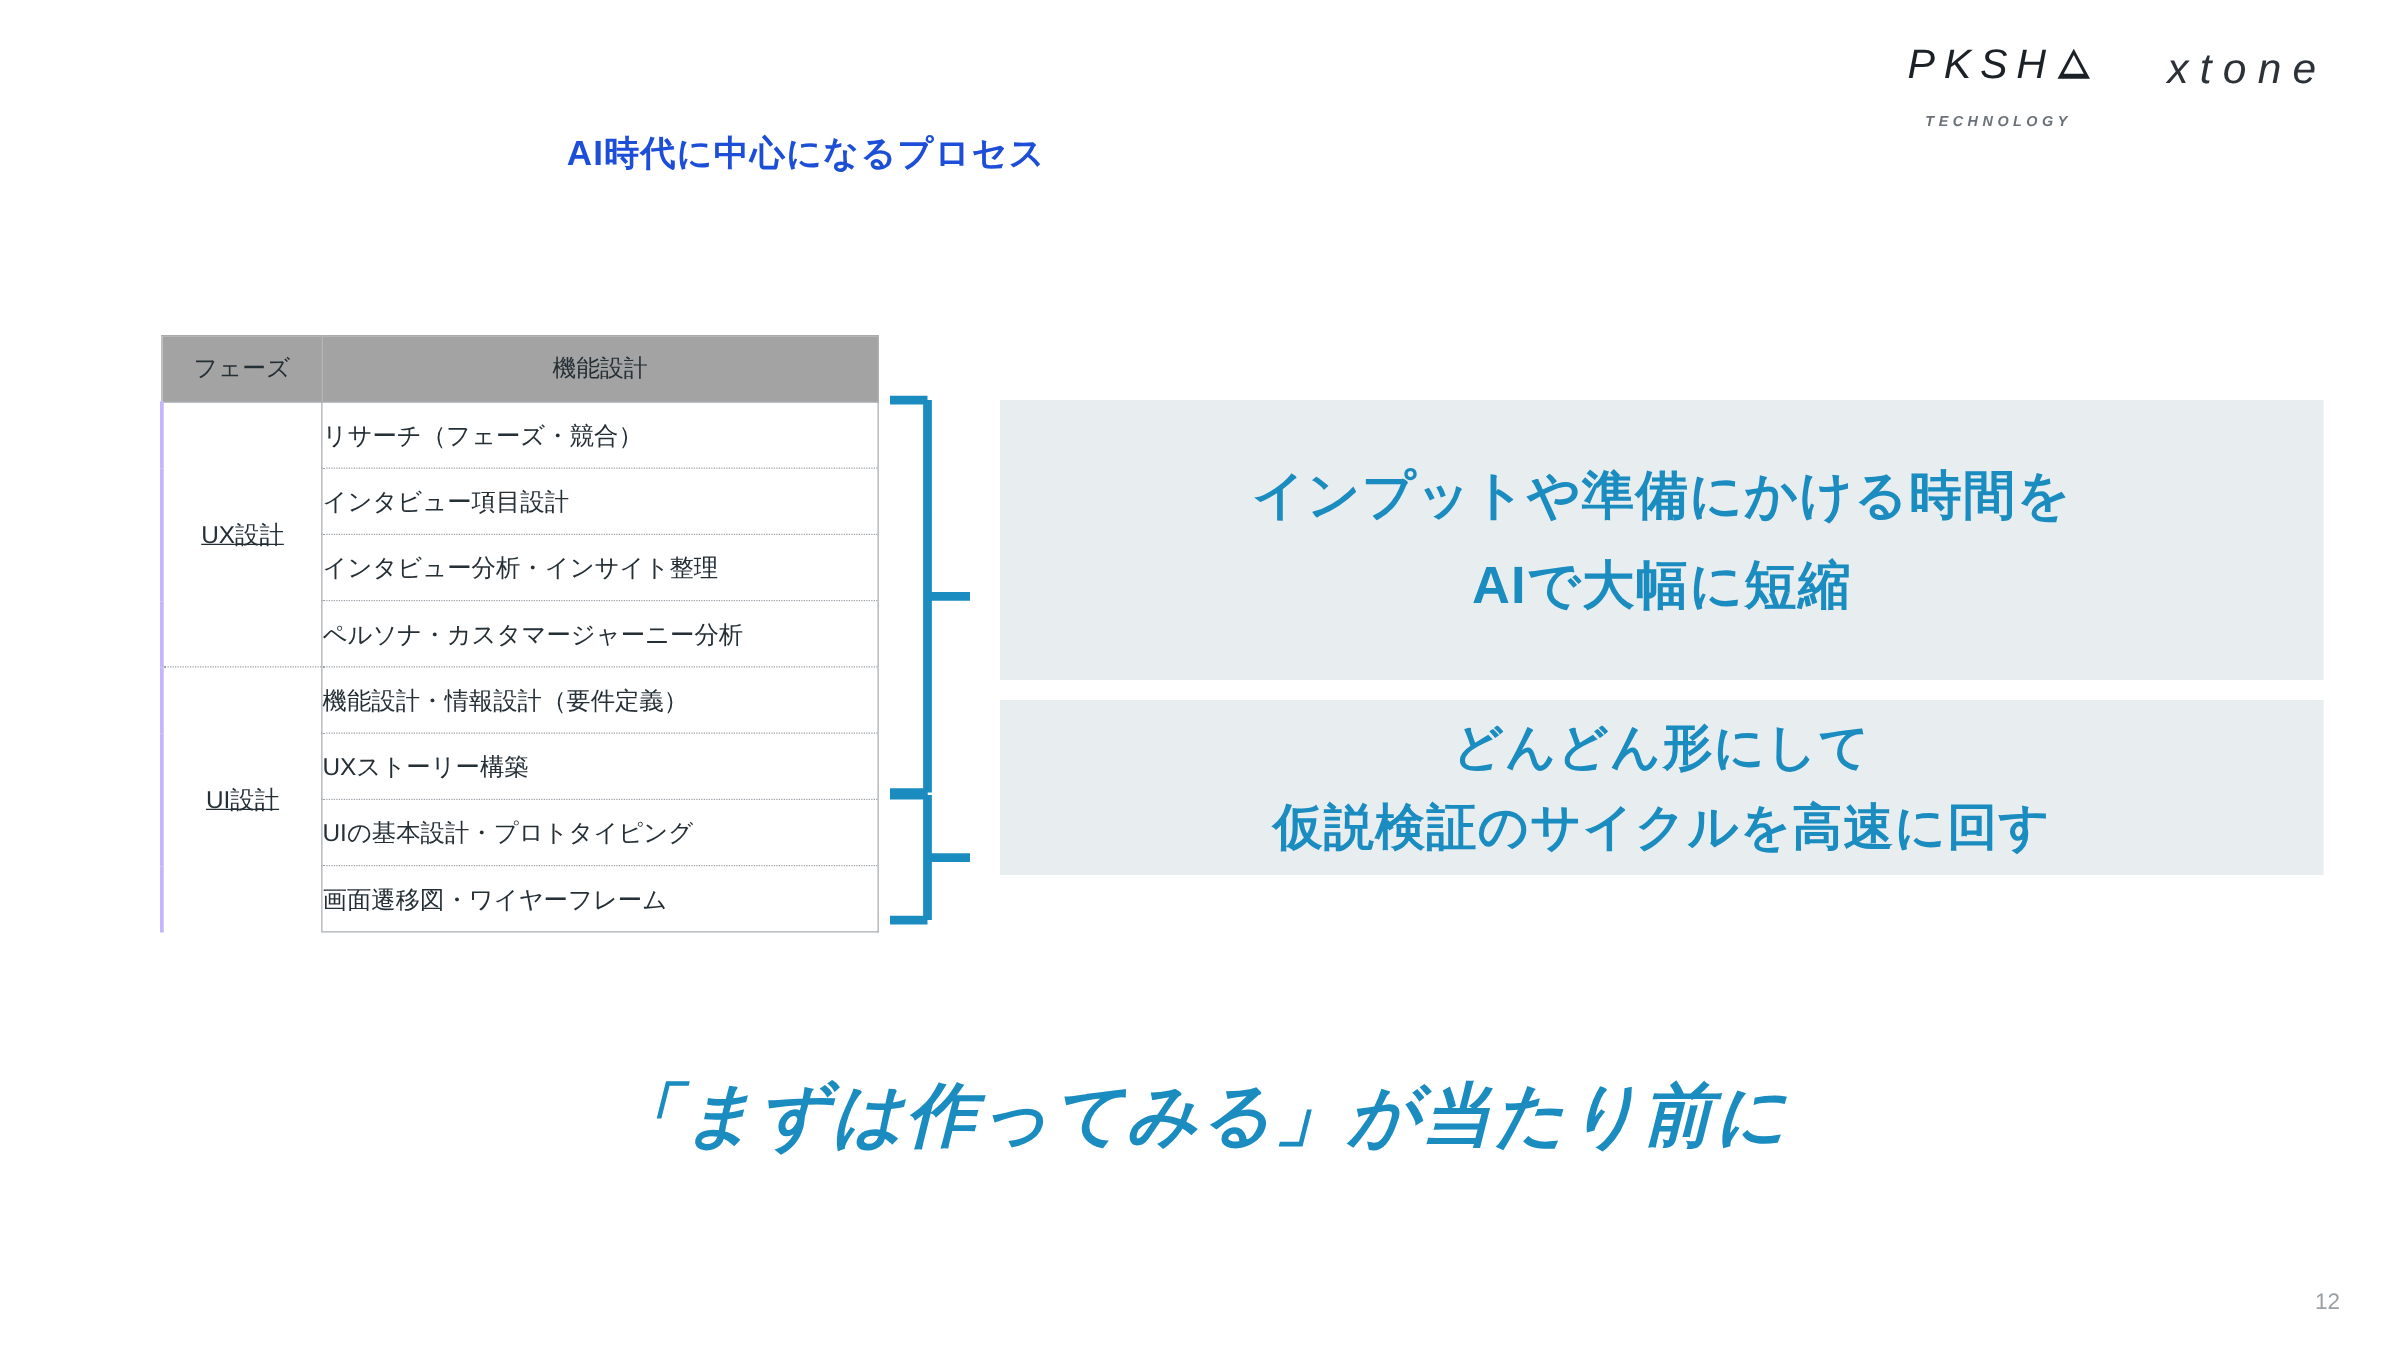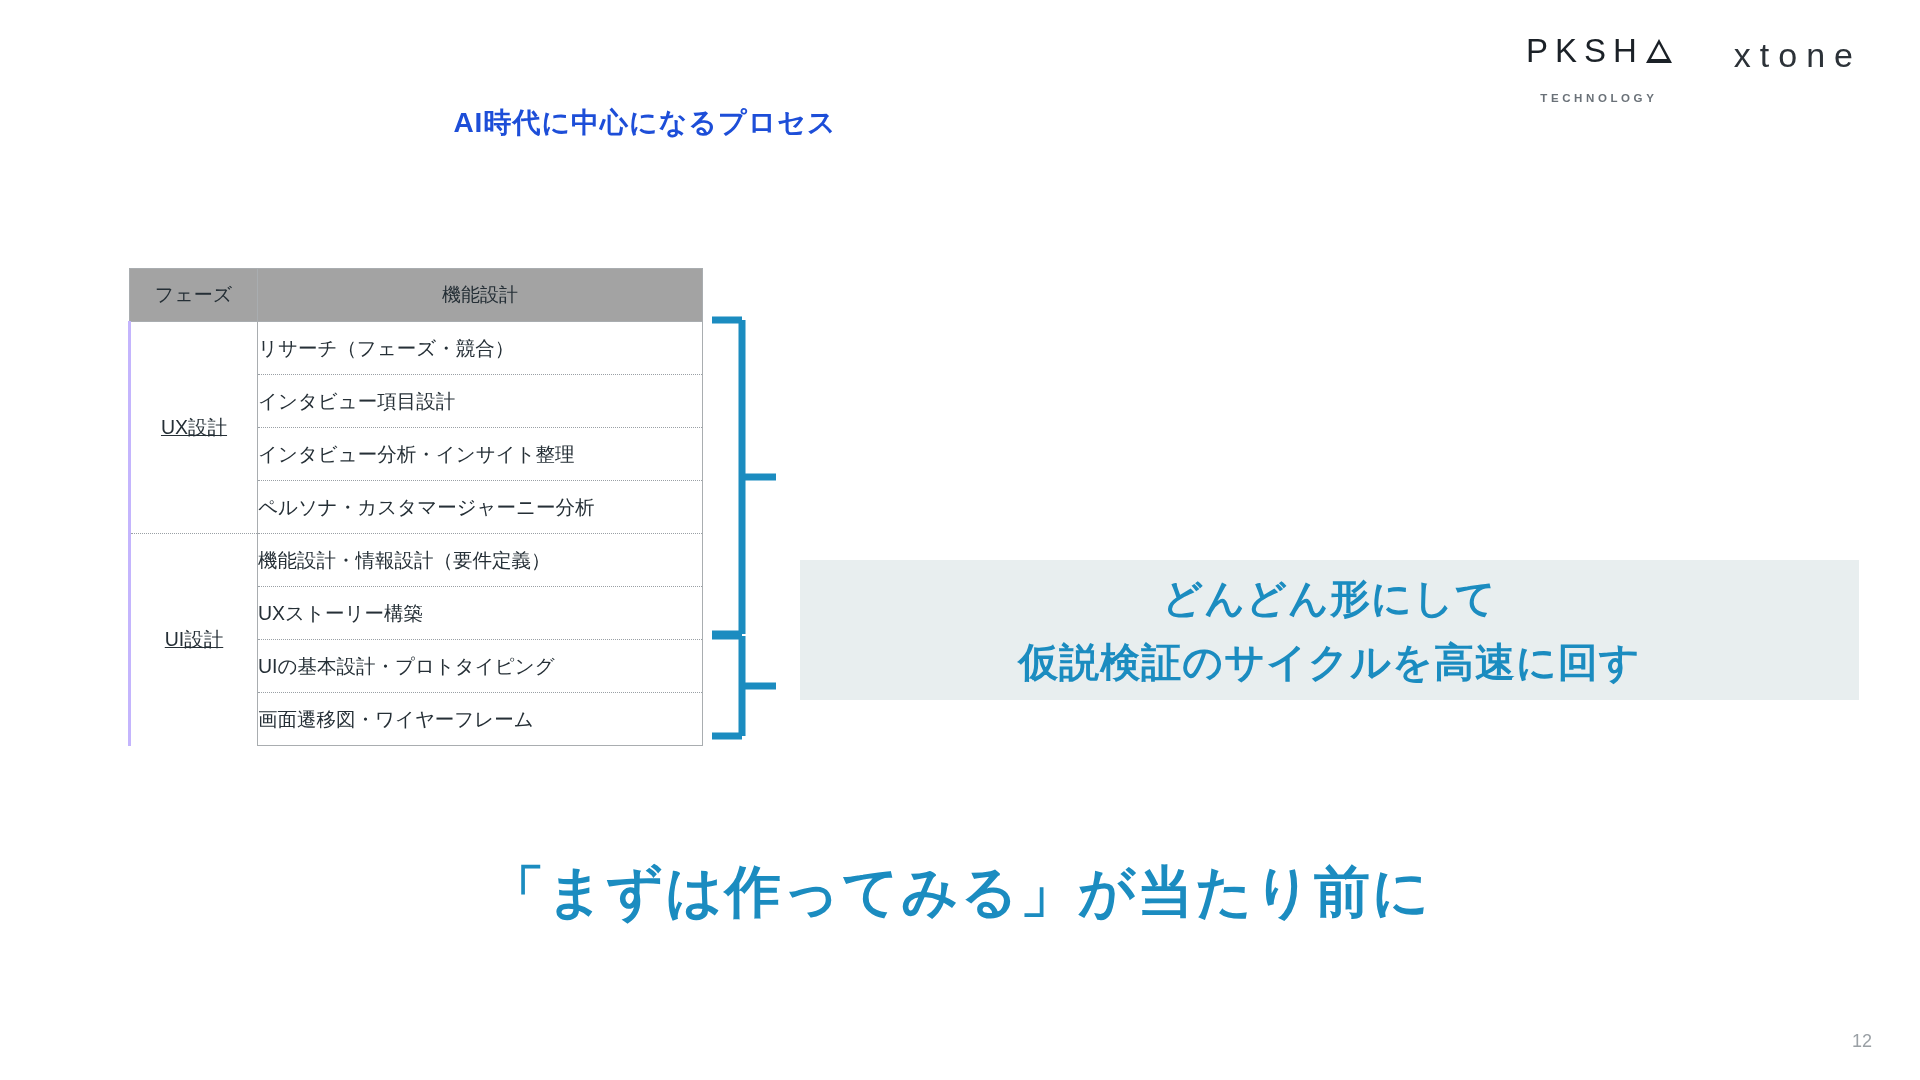--- a/index.html
+++ b/index.html
@@ -21,20 +21,21 @@
   }
 
   
   .logo-bar {
     position: absolute;
     top: 34px;
     right: 58px;
     display: flex;
     align-items: flex-start;
     gap: 62px;
+    font-style: italic;
   }
   .pksha-logo {
     display: flex;
     flex-direction: column;
     align-items: center;
   }
   .pksha-word {
     font-size: 33px;
     letter-spacing: 7px;
     font-weight: 500;
@@ -180,20 +181,21 @@
   .headline {
     position: absolute;
     top: 855px;
     left: 0;
     width: 1920px;
     text-align: center;
     font-size: 56px;
     font-weight: bold;
     color: #1b8cc0;
     letter-spacing: 2px;
+    font-style: italic;
   }
 
   
   .page-number {
     position: absolute;
     right: 48px;
     bottom: 28px;
     font-size: 18px;
     color: #9aa0a5;
   }
@@ -262,20 +264,24 @@
       <path d="M4 8 H34 M34 8 V322 M4 322 H34 M34 165 H68" stroke="#1b8cc0" stroke-width="7" stroke-linecap="butt"></path>
     </svg>
   </div>
 
   <div class="bracket" style="left:708px; top:630px;">
     <svg width="100" height="112" viewBox="0 0 100 112" fill="none" xmlns="http://www.w3.org/2000/svg">
       <path d="M4 6 H34 M34 6 V106 M4 106 H34 M34 56 H68" stroke="#1b8cc0" stroke-width="7" stroke-linecap="butt"></path>
     </svg>
   </div>
 
+  <div class="callout" id="callout-1">
+    <div class="callout-line">インプットや準備にかける時間を</div>
+    <div class="callout-line">AIで大幅に短縮</div>
+  </div>
 
   <div class="callout" id="callout-2">
     <div class="callout-line">どんどん形にして</div>
     <div class="callout-line">仮説検証のサイクルを高速に回す</div>
   </div>
 
   <div class="headline">「まずは作ってみる」が当たり前に</div>
 
   <div class="page-number">12</div>
 

